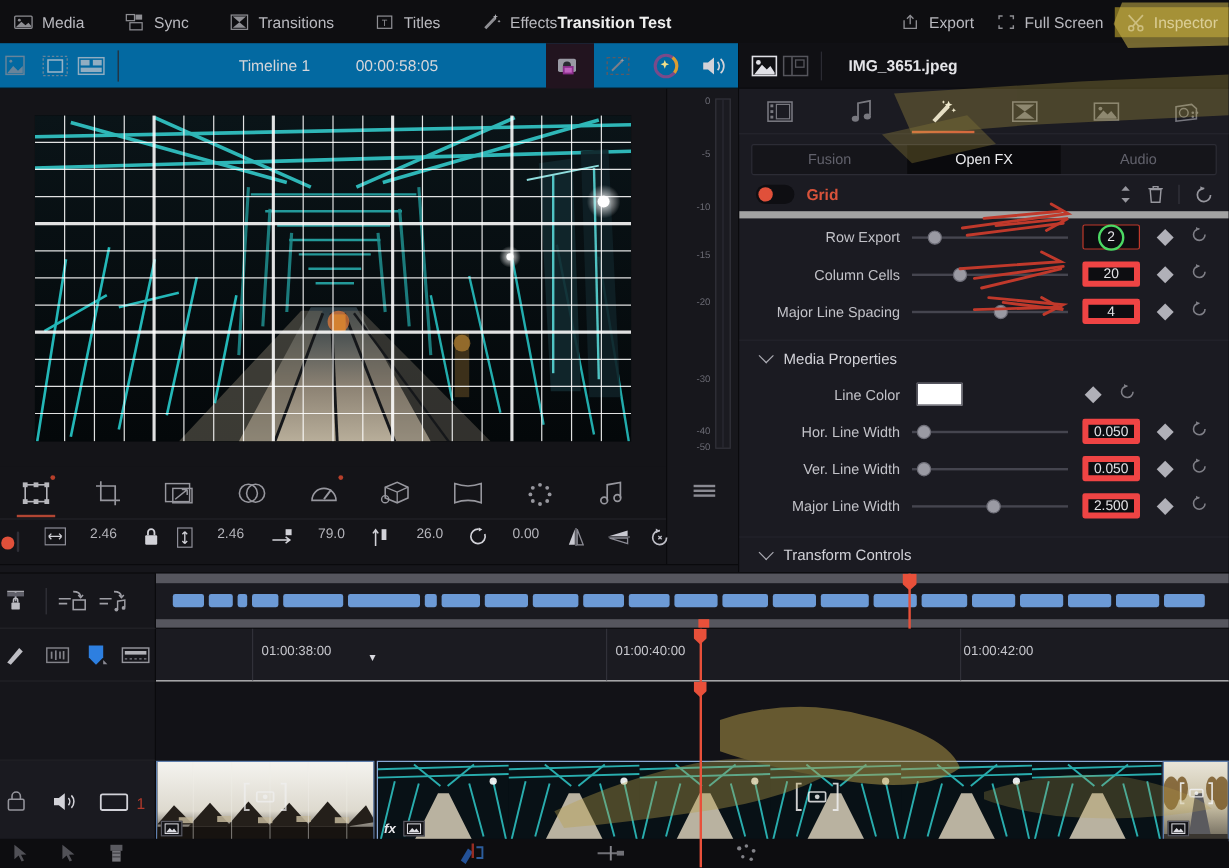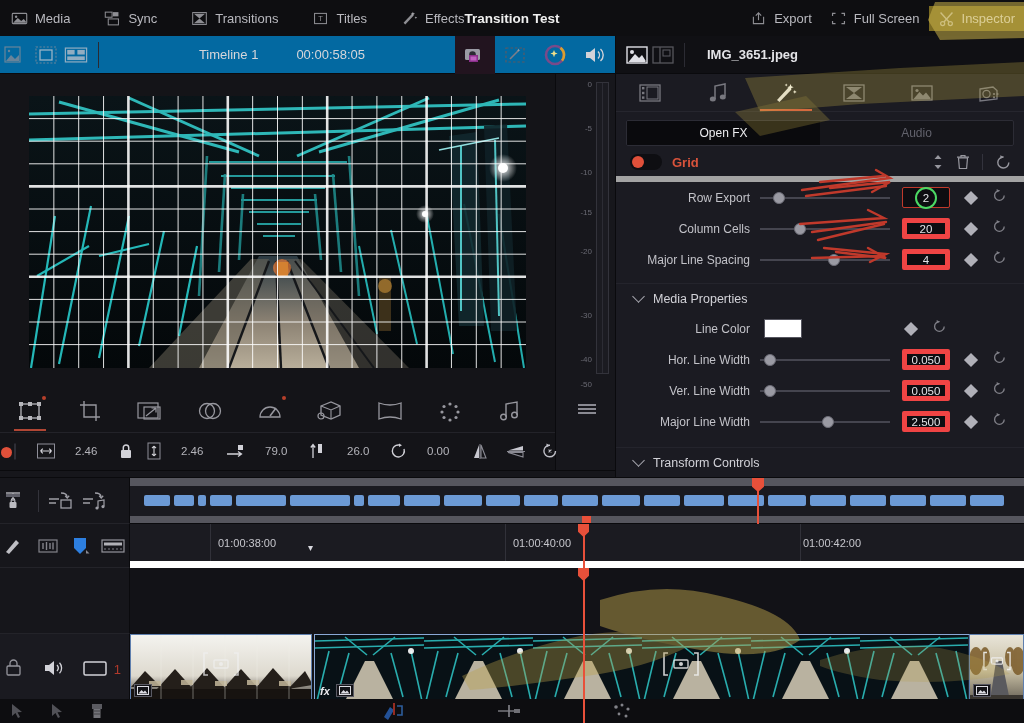--- a/index.html
+++ b/index.html
@@ -107,21 +107,21 @@
     position: absolute; top: 7px; right: 14px; width: 4px; height: 4px;
     border-radius: 50%; background: #e04a2f;
   }
 
   
   .xform-row {
     position: absolute; left: 0; top: 398px; width: 555px; height: 34px;
     display: flex; align-items: center; gap: 0; font-size: 11.5px; color: #b4b4ba;
   }
   .xf-group {
-    display: flex; align-items: center; gap: 20px;
+    display: flex; gap: 20px;
     padding: 0 7px; height: 24px;
   }
   .xf-group .val { min-width: 30px; text-align: left; color: #b4b4ba; }
   .xf-sep { width: 1px; height: 20px; background: #2b2b33; }
   .rec-toggle {
     width: 34px; height: 17px; border-radius: 9px; background: #141418;
     border: 1px solid #2e2e36; position: relative; margin-left: 14px;
   }
   .rec-toggle i {
     position: absolute; right: 3px; top: 3px; width: 11px; height: 11px;
@@ -284,21 +284,21 @@
   .mm-play-head {
     position: absolute; top: 0; left: -5px; width: 12px; height: 14px;
     background: #e8503a; clip-path: polygon(0 0, 100% 0, 100% 62%, 50% 100%, 0 62%);
   }
   .mm-orange-mark {
     position: absolute; bottom: 0; width: 9px; height: 7px; background: #e8503a;
   }
 
   .tl-ruler {
     position: absolute; left: 130px; top: 46px; right: 0; height: 44px;
-    background: #1b1b21; border-bottom: 7px solid #ffffff;
+    background: #1b1b21; border-bottom: 1px solid #ffffff;
   }
   .tl-tick-label {
     position: absolute; top: 13px; font-size: 11px; color: #c6c6cc;
   }
   .tl-ruler-divider { position: absolute; top: 0; bottom: 0; width: 1px; background: #313139; }
   .tl-ruler-chev {
     position: absolute; top: 18px; font-size: 10px; color: #d8d8de;
   }
 
   .tl-track-area {
@@ -626,21 +626,21 @@
 
     <div class="meter-col">
       <div class="meter-scale">
         <div class="meter-tick" style="top:2px">0</div>
         <div class="meter-tick" style="top:46px">-5</div>
         <div class="meter-tick" style="top:90px">-10</div>
         <div class="meter-tick" style="top:130px">-15</div>
         <div class="meter-tick" style="top:169px">-20</div>
         <div class="meter-tick" style="top:233px">-30</div>
         <div class="meter-tick" style="top:277px">-40</div>
-        <div class="meter-tick" style="top:302px">-50</div>
+        <div class="meter-tick" style="top:290px">-50</div>
       </div>
       <div class="meter-bar"></div>
       <div class="meter-hamburger">
         <i></i>
           <i></i>
           <i></i>
       </div>
     </div>
 
     <div class="tool-row">
@@ -965,20 +965,21 @@
           <g fill="#b6b6be">
               <circle cx="17" cy="12" r="1.1"></circle>
               <circle cx="17" cy="15.3" r="1.1"></circle>
               <circle cx="20.5" cy="12" r="1.1"></circle>
             </g>
         </svg>
       </div>
     </div>
 
     <div class="seg-tabs">
+      <div class="seg-tab">Fusion</div>
       <div class="seg-tab active">Open FX</div>
       <div class="seg-tab">Audio</div>
     </div>
 
     <div class="insp-body">
 
       <div class="fx-header">
         <div class="fx-toggle">
             <i></i>
           </div>

